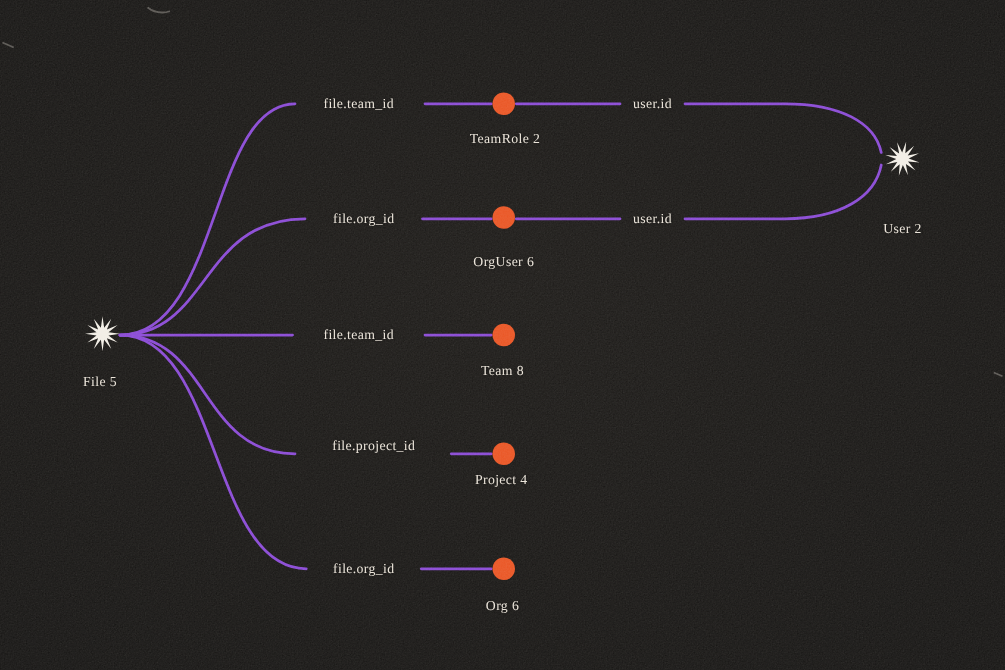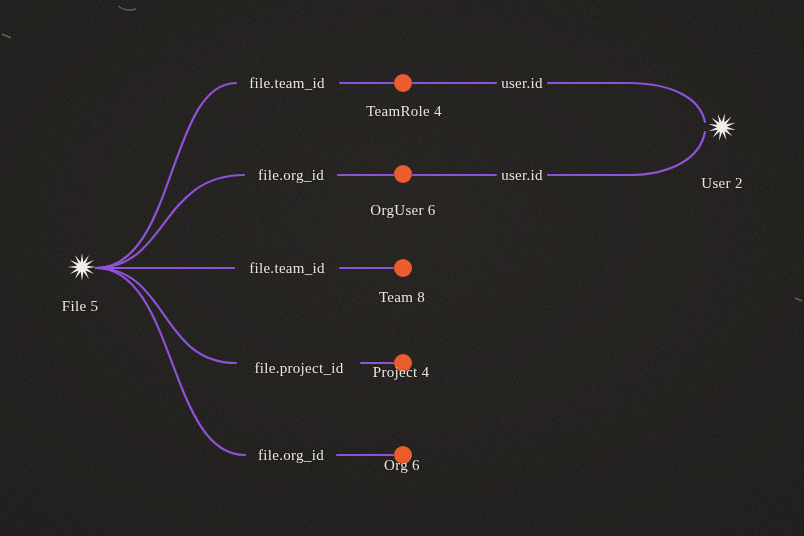--- a/index.html
+++ b/index.html
@@ -6,21 +6,21 @@
   .stage{
     position:relative;width:804px;height:536px;overflow:hidden;
     background:radial-gradient(130% 130% at 50% 42%, #151311 0%, #0e0d0c 55%, #090808 100%);
     font-family:"Liberation Serif","DejaVu Serif",serif;
   }
   svg{position:absolute;left:0;top:0;}
   .edges-layer{z-index:1;}
   .grain-layer{z-index:9;pointer-events:none;opacity:.5;}
   .lbl{
     position:absolute;z-index:5;transform:translate(-50%,-50%);
-    color:#ece5da;font-size:15px;letter-spacing:.3px;white-space:nowrap;
+    color:#ece5da;font-size:11px;letter-spacing:.3px;white-space:nowrap;
     text-shadow:0 0 2px rgba(0,0,0,.8);
   }
   .edge-path{stroke:#8643d6;stroke-width:2.2;fill:none;stroke-linecap:round;}
   .node-dot{fill:#ea4f1c;cursor:pointer;}
   .star{fill:#f3efe7;cursor:pointer;}
   .scratch{stroke:#d8d2c8;stroke-width:1.4;fill:none;opacity:.35;}
 </style>
 </head>
 <body>
 
@@ -61,28 +61,28 @@
     <path class="scratch" d="M118 6 q8 6 18 3"></path>
     <path class="scratch" d="M2 34 l9 4"></path>
     <path class="scratch" d="M795 298 l7 3"></path>
   </svg>
 
   <div class="lbl" style="left:287px;top:83px">file.team_id</div>
   <div class="lbl" style="left:522px;top:83px">user.id</div>
   <div class="lbl" style="left:291px;top:175px">file.org_id</div>
   <div class="lbl" style="left:522px;top:175px">user.id</div>
   <div class="lbl" style="left:287px;top:268px">file.team_id</div>
-  <div class="lbl" style="left:299px;top:368px">file.project_id</div>
+  <div class="lbl" style="left:299px;top:357px">file.project_id</div>
   <div class="lbl" style="left:291px;top:455px">file.org_id</div>
 
-  <div class="lbl" style="left:404px;top:111px">TeamRole 4</div>
+  <div class="lbl" style="left:404px;top:111px">TeamRole 2</div>
   <div class="lbl" style="left:403px;top:210px">OrgUser 6</div>
   <div class="lbl" style="left:402px;top:297px">Team 8</div>
-  <div class="lbl" style="left:401px;top:372px">Project 4</div>
-  <div class="lbl" style="left:402px;top:465px">Org 6</div>
+  <div class="lbl" style="left:401px;top:384px">Project 4</div>
+  <div class="lbl" style="left:402px;top:485px">Org 6</div>
   <div class="lbl" style="left:80px;top:306px">File 5</div>
   <div class="lbl" style="left:722px;top:183px">User 2</div>
 
   <svg class="grain-layer" width="804" height="536">
     <filter id="grain">
       <feTurbulence type="fractalNoise" baseFrequency="0.85" numOctaves="3" stitchTiles="stitch"></feTurbulence>
       <feColorMatrix type="matrix" values="0 0 0 0 0.85
                 0 0 0 0 0.82
                 0 0 0 0 0.76
                 0.12 0.12 0.12 0 0"></feColorMatrix>

